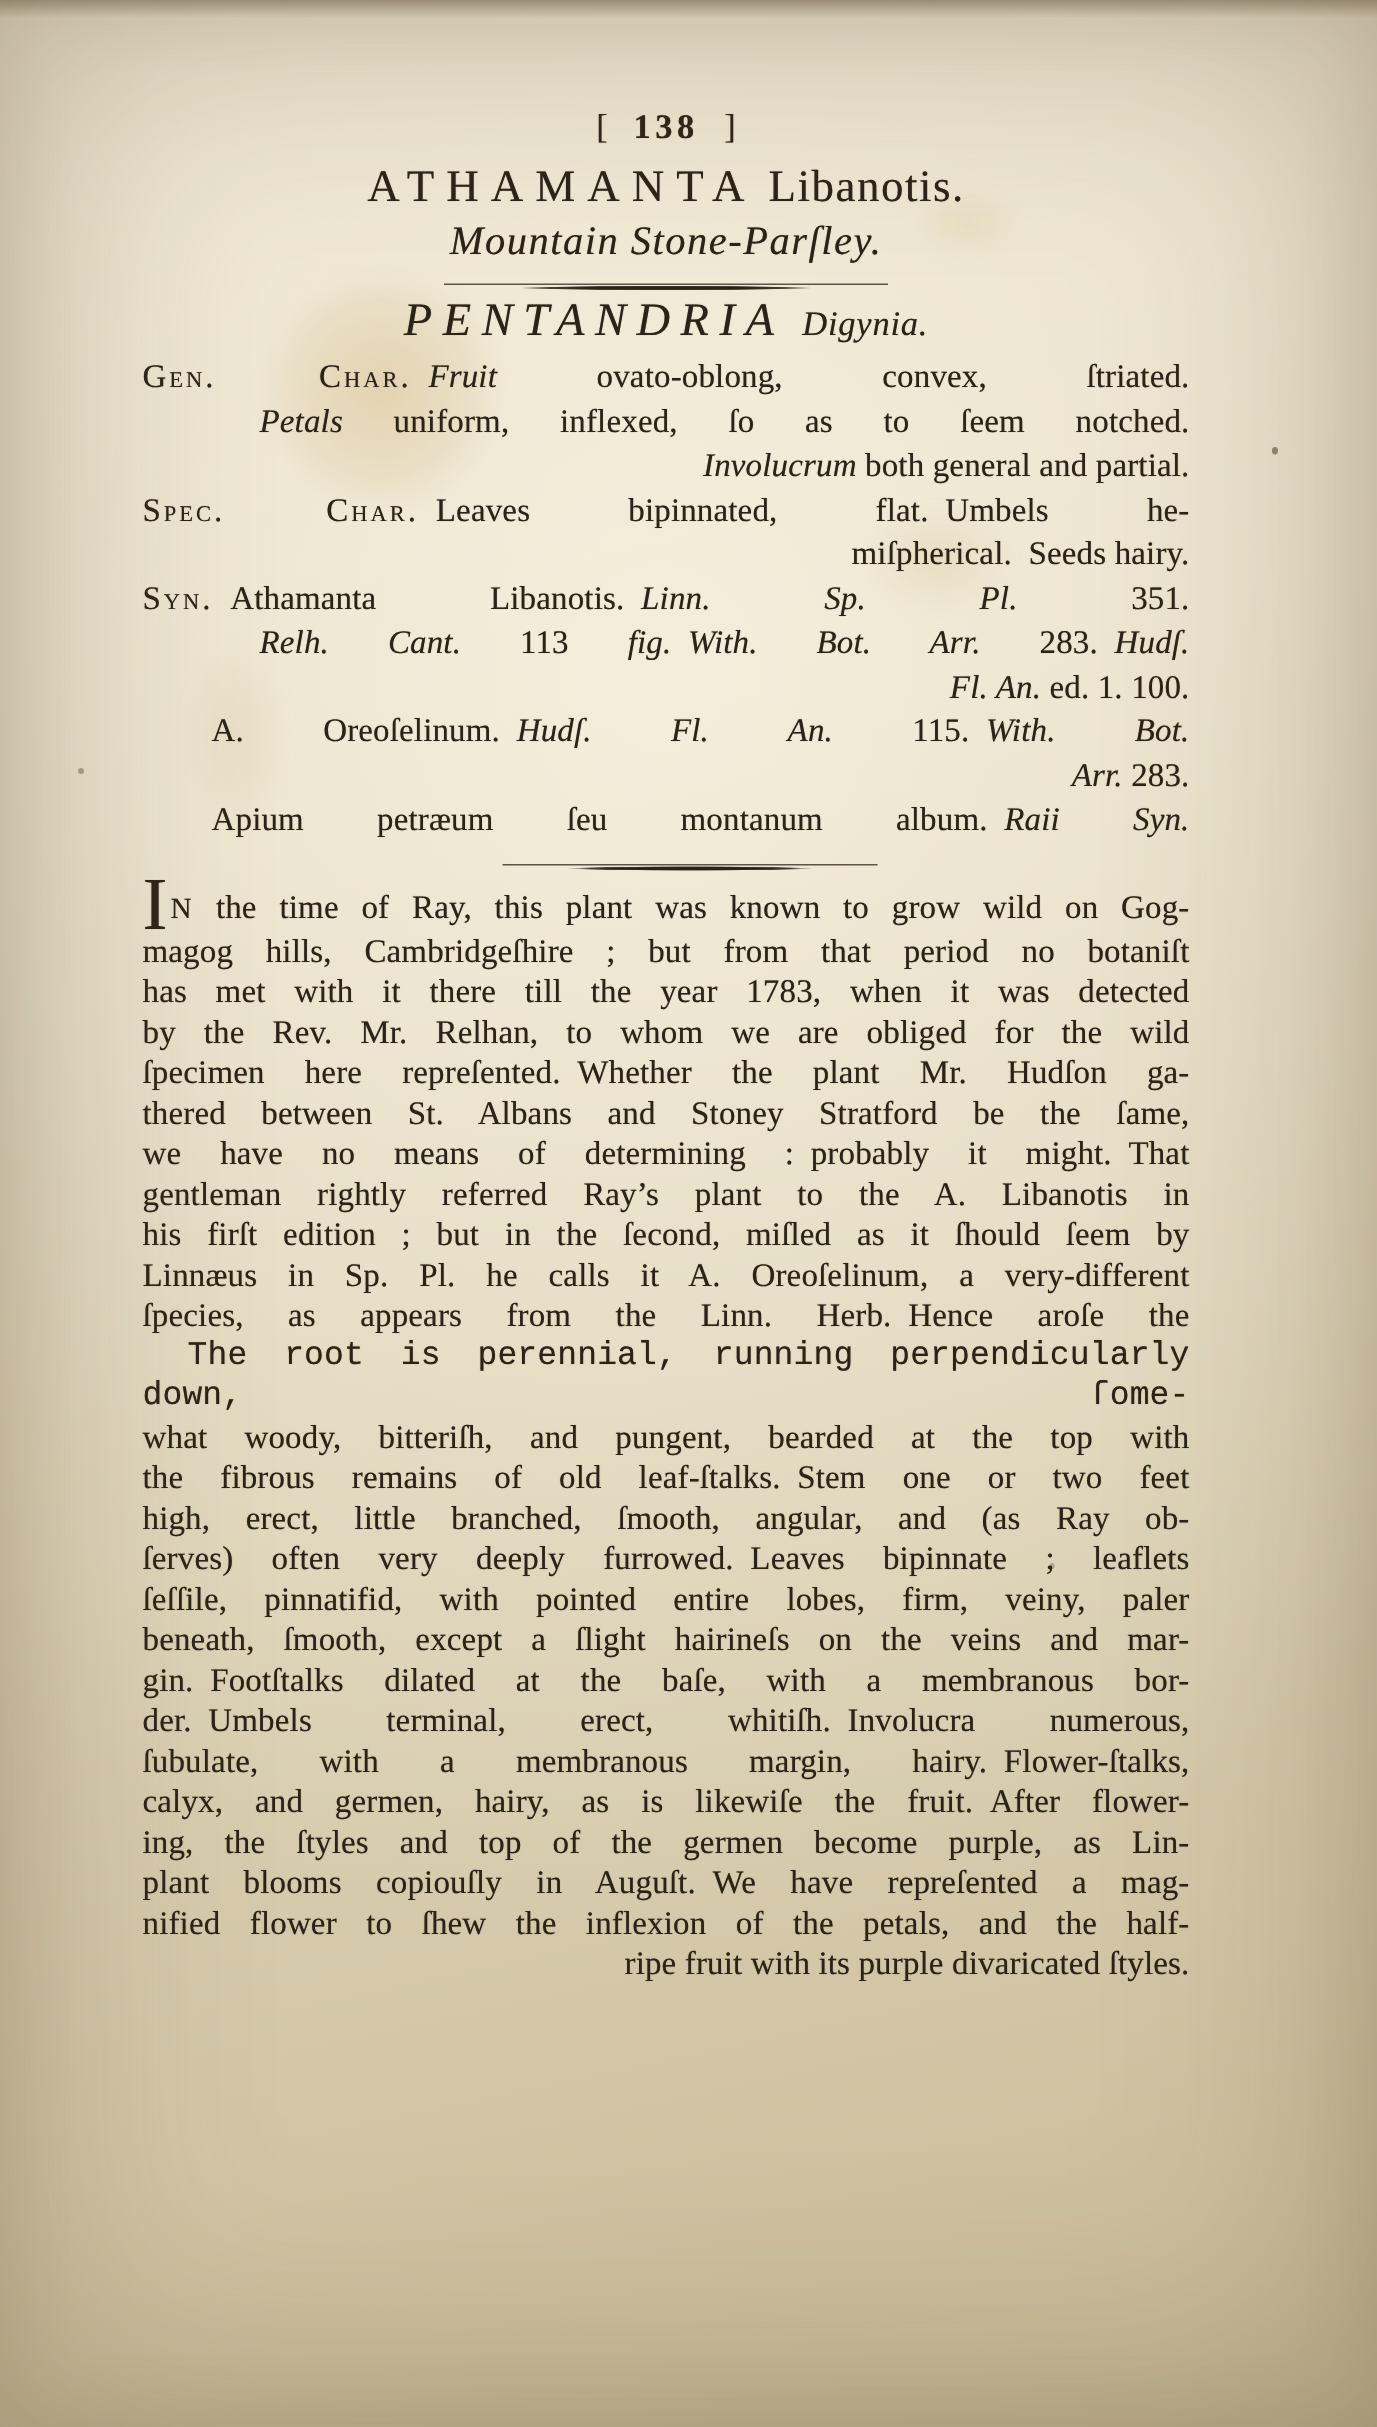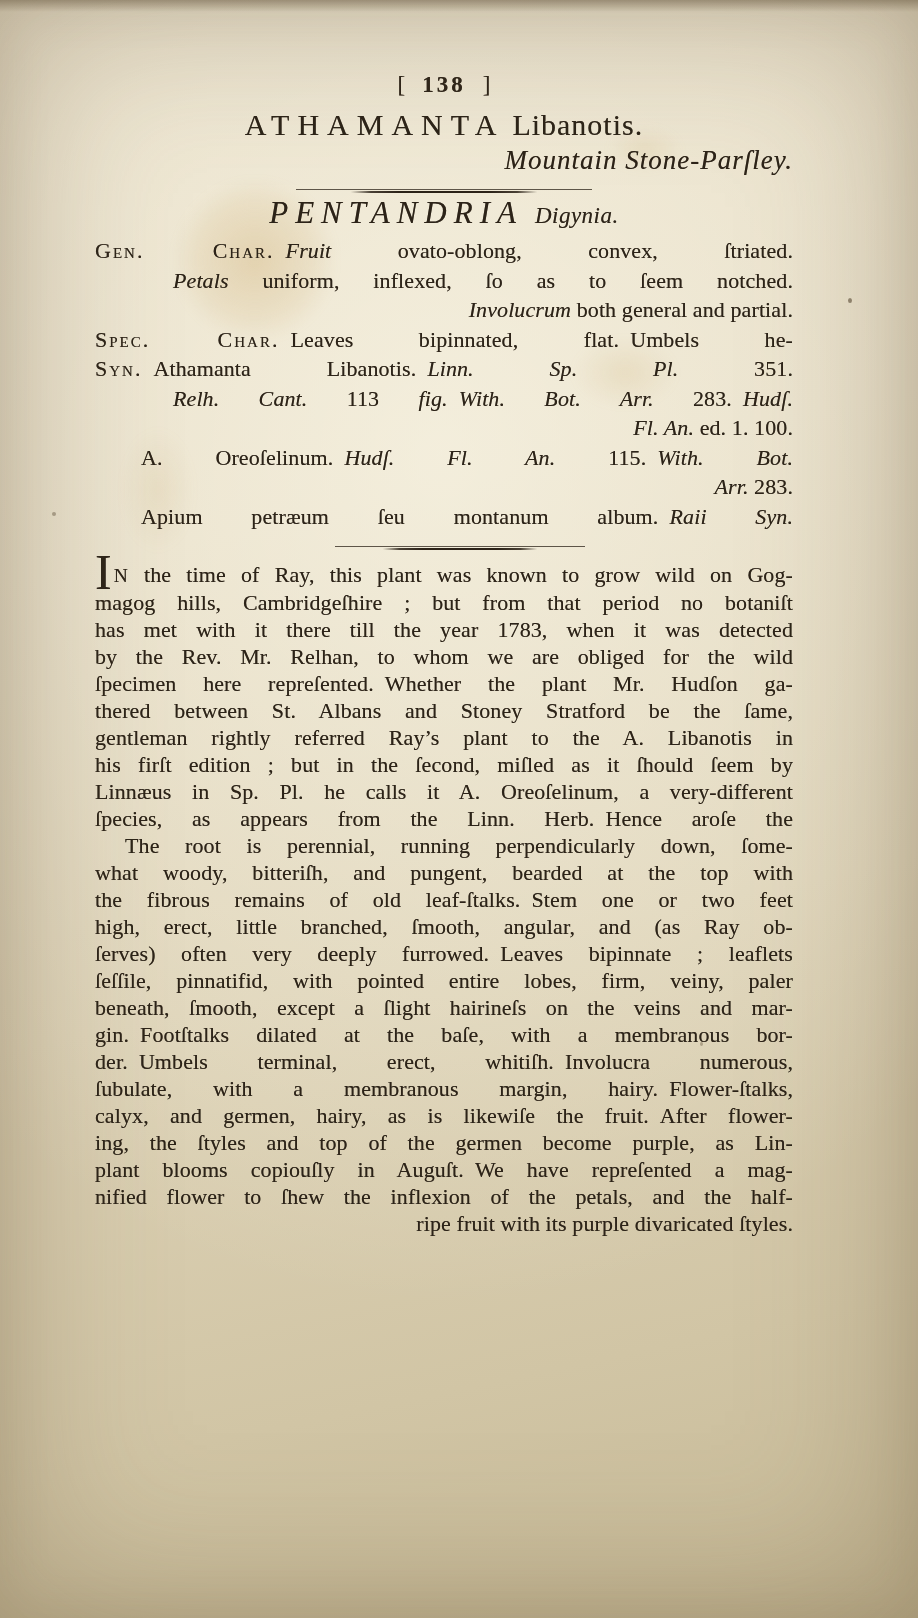--- a/index.html
+++ b/index.html
@@ -35,42 +35,42 @@
   .content{
     position:absolute;left:95px;top:0;width:698px;padding-top:72px;z-index:3;
     color:#2c2318;font-size:22px;letter-spacing:0.1px;
     text-shadow:0 0 0.6px rgba(44,35,24,0.55);
   }
   .folio{text-align:center;font-size:23px;line-height:26px;}
   .folio .num{margin:0 17px;letter-spacing:3px;font-weight:bold;}
   .title{text-align:center;margin-top:10px;font-size:30px;line-height:34px;white-space:nowrap;}
   .genus{letter-spacing:8px;}
   .species{margin-left:8px;letter-spacing:1px;}
-  .common{text-align:right;font-style:italic;font-size:27px;line-height:32px;margin-top:2px;letter-spacing:1px;}
+  .common{text-align:center;font-style:italic;font-size:27px;line-height:32px;margin-top:2px;letter-spacing:1px;}
 
   .rule{position:relative;height:6px;margin:12px auto 4px;}
   .rule::before{content:"";position:absolute;left:-14px;right:-14px;top:1px;height:1.4px;background:rgba(44,35,24,0.75);}
   .rule .lens{position:absolute;left:0;right:0;top:2px;height:4px;
     background:radial-gradient(50% 50% at 50% 50%, #2c2318 42%, rgba(44,35,24,0.85) 60%, transparent 74%);}
   .rule.r1{width:268px;}
   .rule.r2{width:222px;margin:14px auto 10px;transform:translateX(16px);}
 
   .classis{text-align:center;font-style:italic;line-height:30px;margin-top:2px;white-space:nowrap;}
   .classis .order{font-size:31px;letter-spacing:7px;}
   .classis .suborder{font-size:23px;margin-left:12px;letter-spacing:0.5px;}
 
   .entries{margin-top:5px;}
   .entries .tline{line-height:29.5px;}
   .bodytext .tline{line-height:27px;}
 
   .tline{text-align:right;}
   .tline.just{text-align:justify;text-align-last:justify;}
   .ind1{padding-left:78px;}
   .ind2{padding-left:46px;}
-  .ind3{text-indent:30px;}
+  .ind3{text-indent:30px;font-family:Liberation Mono, monospace;}
 
   .sg-n{}
   .sg-i{font-style:italic;}
   .sg-sc{font-variant:small-caps;letter-spacing:2px;}
   .sg-init{font-size:50px;line-height:0;vertical-align:-7px;letter-spacing:2px;}
   .sg-nsc{font-size:19.5px;letter-spacing:1px;}
 </style>
 </head>
 <body>
 
@@ -99,39 +99,41 @@
 
     <div class="classis">
       <span class="order">PENTANDRIA</span><span class="suborder">Digynia.</span>
     </div>
 
     <div class="entries">
         <div class="tline ind0 just"><span class="sg-sc">Gen. Char.</span><span class="sg-n"> </span><span class="sg-i">Fruit</span><span class="sg-n"> ovato-oblong, convex, ſtriated.</span></div>
         <div class="tline ind1 just"><span class="sg-i">Petals</span><span class="sg-n"> uniform, inflexed, ſo as to ſeem notched.</span></div>
         <div class="tline ind1"><span class="sg-i">Involucrum</span><span class="sg-n"> both general and partial.</span></div>
         <div class="tline ind0 just"><span class="sg-sc">Spec. Char.</span><span class="sg-n"> Leaves bipinnated, flat. Umbels he-</span></div>
+        <div class="tline ind1"><span class="sg-n">miſpherical. Seeds hairy.</span></div>
         <div class="tline ind0 just"><span class="sg-sc">Syn.</span><span class="sg-n"> Athamanta Libanotis. </span><span class="sg-i">Linn. Sp. Pl.</span><span class="sg-n"> 351.</span></div>
         <div class="tline ind1 just"><span class="sg-i">Relh. Cant.</span><span class="sg-n"> 113 </span><span class="sg-i">fig.</span><span class="sg-n"> </span><span class="sg-i">With. Bot. Arr.</span><span class="sg-n"> 283. </span><span class="sg-i">Hudſ.</span></div>
         <div class="tline ind1"><span class="sg-i">Fl. An.</span><span class="sg-n"> ed. 1. 100.</span></div>
         <div class="tline ind2 just"><span class="sg-n">A. Oreoſelinum. </span><span class="sg-i">Hudſ. Fl. An.</span><span class="sg-n"> 115. </span><span class="sg-i">With. Bot.</span></div>
         <div class="tline ind1"><span class="sg-i">Arr.</span><span class="sg-n"> 283.</span></div>
         <div class="tline ind2 just"><span class="sg-n">Apium petræum ſeu montanum album. </span><span class="sg-i">Raii Syn.</span></div>
       </div>
 
     <div class="rule r2">
         <div class="lens"></div>
       </div>
 
     <div class="bodytext">
         <div class="tline ind0 just"><span class="sg-init">I</span><span class="sg-nsc">N</span><span class="sg-n"> the time of Ray, this plant was known to grow wild on Gog-</span></div>
         <div class="tline ind0 just"><span class="sg-n">magog hills, Cambridgeſhire ; but from that period no botaniſt</span></div>
         <div class="tline ind0 just"><span class="sg-n">has met with it there till the year 1783, when it was detected</span></div>
         <div class="tline ind0 just"><span class="sg-n">by the Rev. Mr. Relhan, to whom we are obliged for the wild</span></div>
         <div class="tline ind0 just"><span class="sg-n">ſpecimen here repreſented. Whether the plant Mr. Hudſon ga-</span></div>
         <div class="tline ind0 just"><span class="sg-n">thered between St. Albans and Stoney Stratford be the ſame,</span></div>
+        <div class="tline ind0 just"><span class="sg-n">we have no means of determining : probably it might. That</span></div>
         <div class="tline ind0 just"><span class="sg-n">gentleman rightly referred Ray’s plant to the A. Libanotis in</span></div>
         <div class="tline ind0 just"><span class="sg-n">his firſt edition ; but in the ſecond, miſled as it ſhould ſeem by</span></div>
         <div class="tline ind0 just"><span class="sg-n">Linnæus in Sp. Pl. he calls it A. Oreoſelinum, a very-different</span></div>
         <div class="tline ind0 just"><span class="sg-n">ſpecies, as appears from the Linn. Herb. Hence aroſe the</span></div>
         <div class="tline ind3 just"><span class="sg-n">The root is perennial, running perpendicularly down, ſome-</span></div>
         <div class="tline ind0 just"><span class="sg-n">what woody, bitteriſh, and pungent, bearded at the top with</span></div>
         <div class="tline ind0 just"><span class="sg-n">the fibrous remains of old leaf-ſtalks. Stem one or two feet</span></div>
         <div class="tline ind0 just"><span class="sg-n">high, erect, little branched, ſmooth, angular, and (as Ray ob-</span></div>
         <div class="tline ind0 just"><span class="sg-n">ſerves) often very deeply furrowed. Leaves bipinnate ; leaflets</span></div>
         <div class="tline ind0 just"><span class="sg-n">ſeſſile, pinnatifid, with pointed entire lobes, firm, veiny, paler</span></div>

